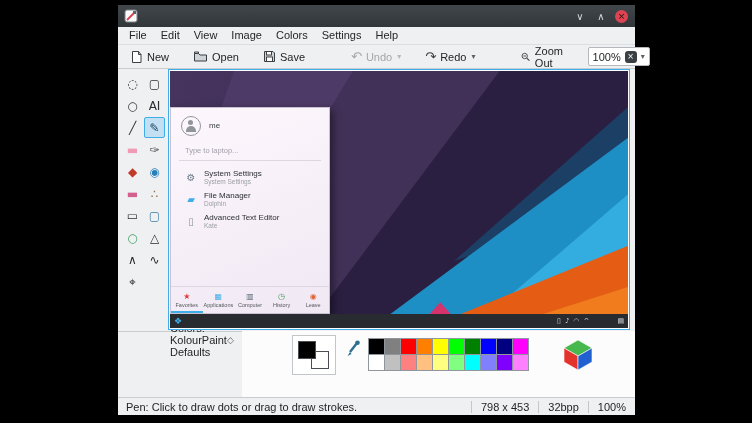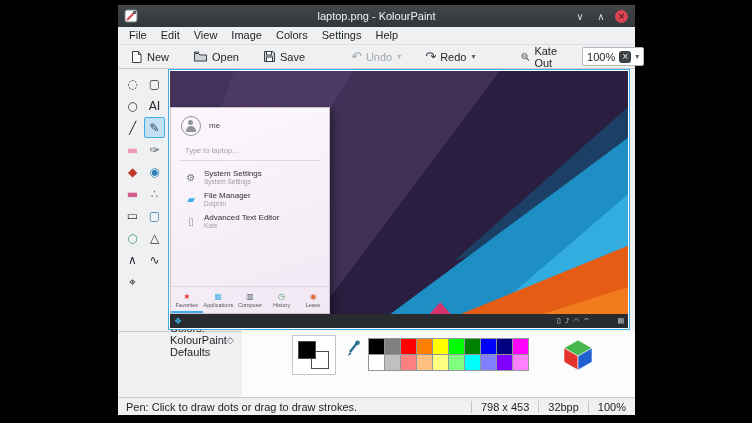--- a/index.html
+++ b/index.html
@@ -133,21 +133,20 @@
 
 <div id="stage">
   <div id="window">
 
     <div class="titlebar">
       <svg class="app-icon" viewBox="0 0 14 14">
         <rect x="1" y="1" width="12" height="12" rx="2" fill="#fcfcfc" stroke="#7a8085"></rect>
         <path d="M3 11 L10 4" stroke="#da4453" stroke-width="2" fill="none"></path>
         <rect x="9" y="2" width="3" height="3" fill="#5c6166"></rect>
       </svg>
-      <span class="title-text">laptop.png - KolourPaint</span>
       <span class="win-btns">
         <span class="win-btn glyph">∨</span>
         <span class="win-btn glyph">∧</span>
         <span class="win-btn close glyph">×</span>
       </span>
     </div>
 
     <div class="menubar">
 
         <span class="menu-item">File</span>
@@ -199,21 +198,21 @@
         <span class="tb-label">Redo</span>
         <span class="dd-arrow glyph">▾</span>
       </span>
       <span class="tb-sep"></span>
       <span class="tb-btn">
         <svg width="14" height="14" viewBox="0 0 14 14">
           <circle cx="5.5" cy="5.5" r="4" fill="none" stroke="#3a3f44" stroke-width="1.3"></circle>
           <line x1="8.6" y1="8.6" x2="12.5" y2="12.5" stroke="#3a3f44" stroke-width="1.6"></line>
           <line x1="3.5" y1="5.5" x2="7.5" y2="5.5" stroke="#3a3f44" stroke-width="1.3"></line>
         </svg>
-        <span class="tb-label">Kate Out</span>
+        <span class="tb-label">Zoom Out</span>
       </span>
       <span class="zoom-combo">
         <span>100%</span>
         <span class="combo-clear glyph">×</span>
         <span class="combo-arrow glyph">▾</span>
       </span>
     </div>
 
     <div class="mainrow">
       <div class="toolbox">

